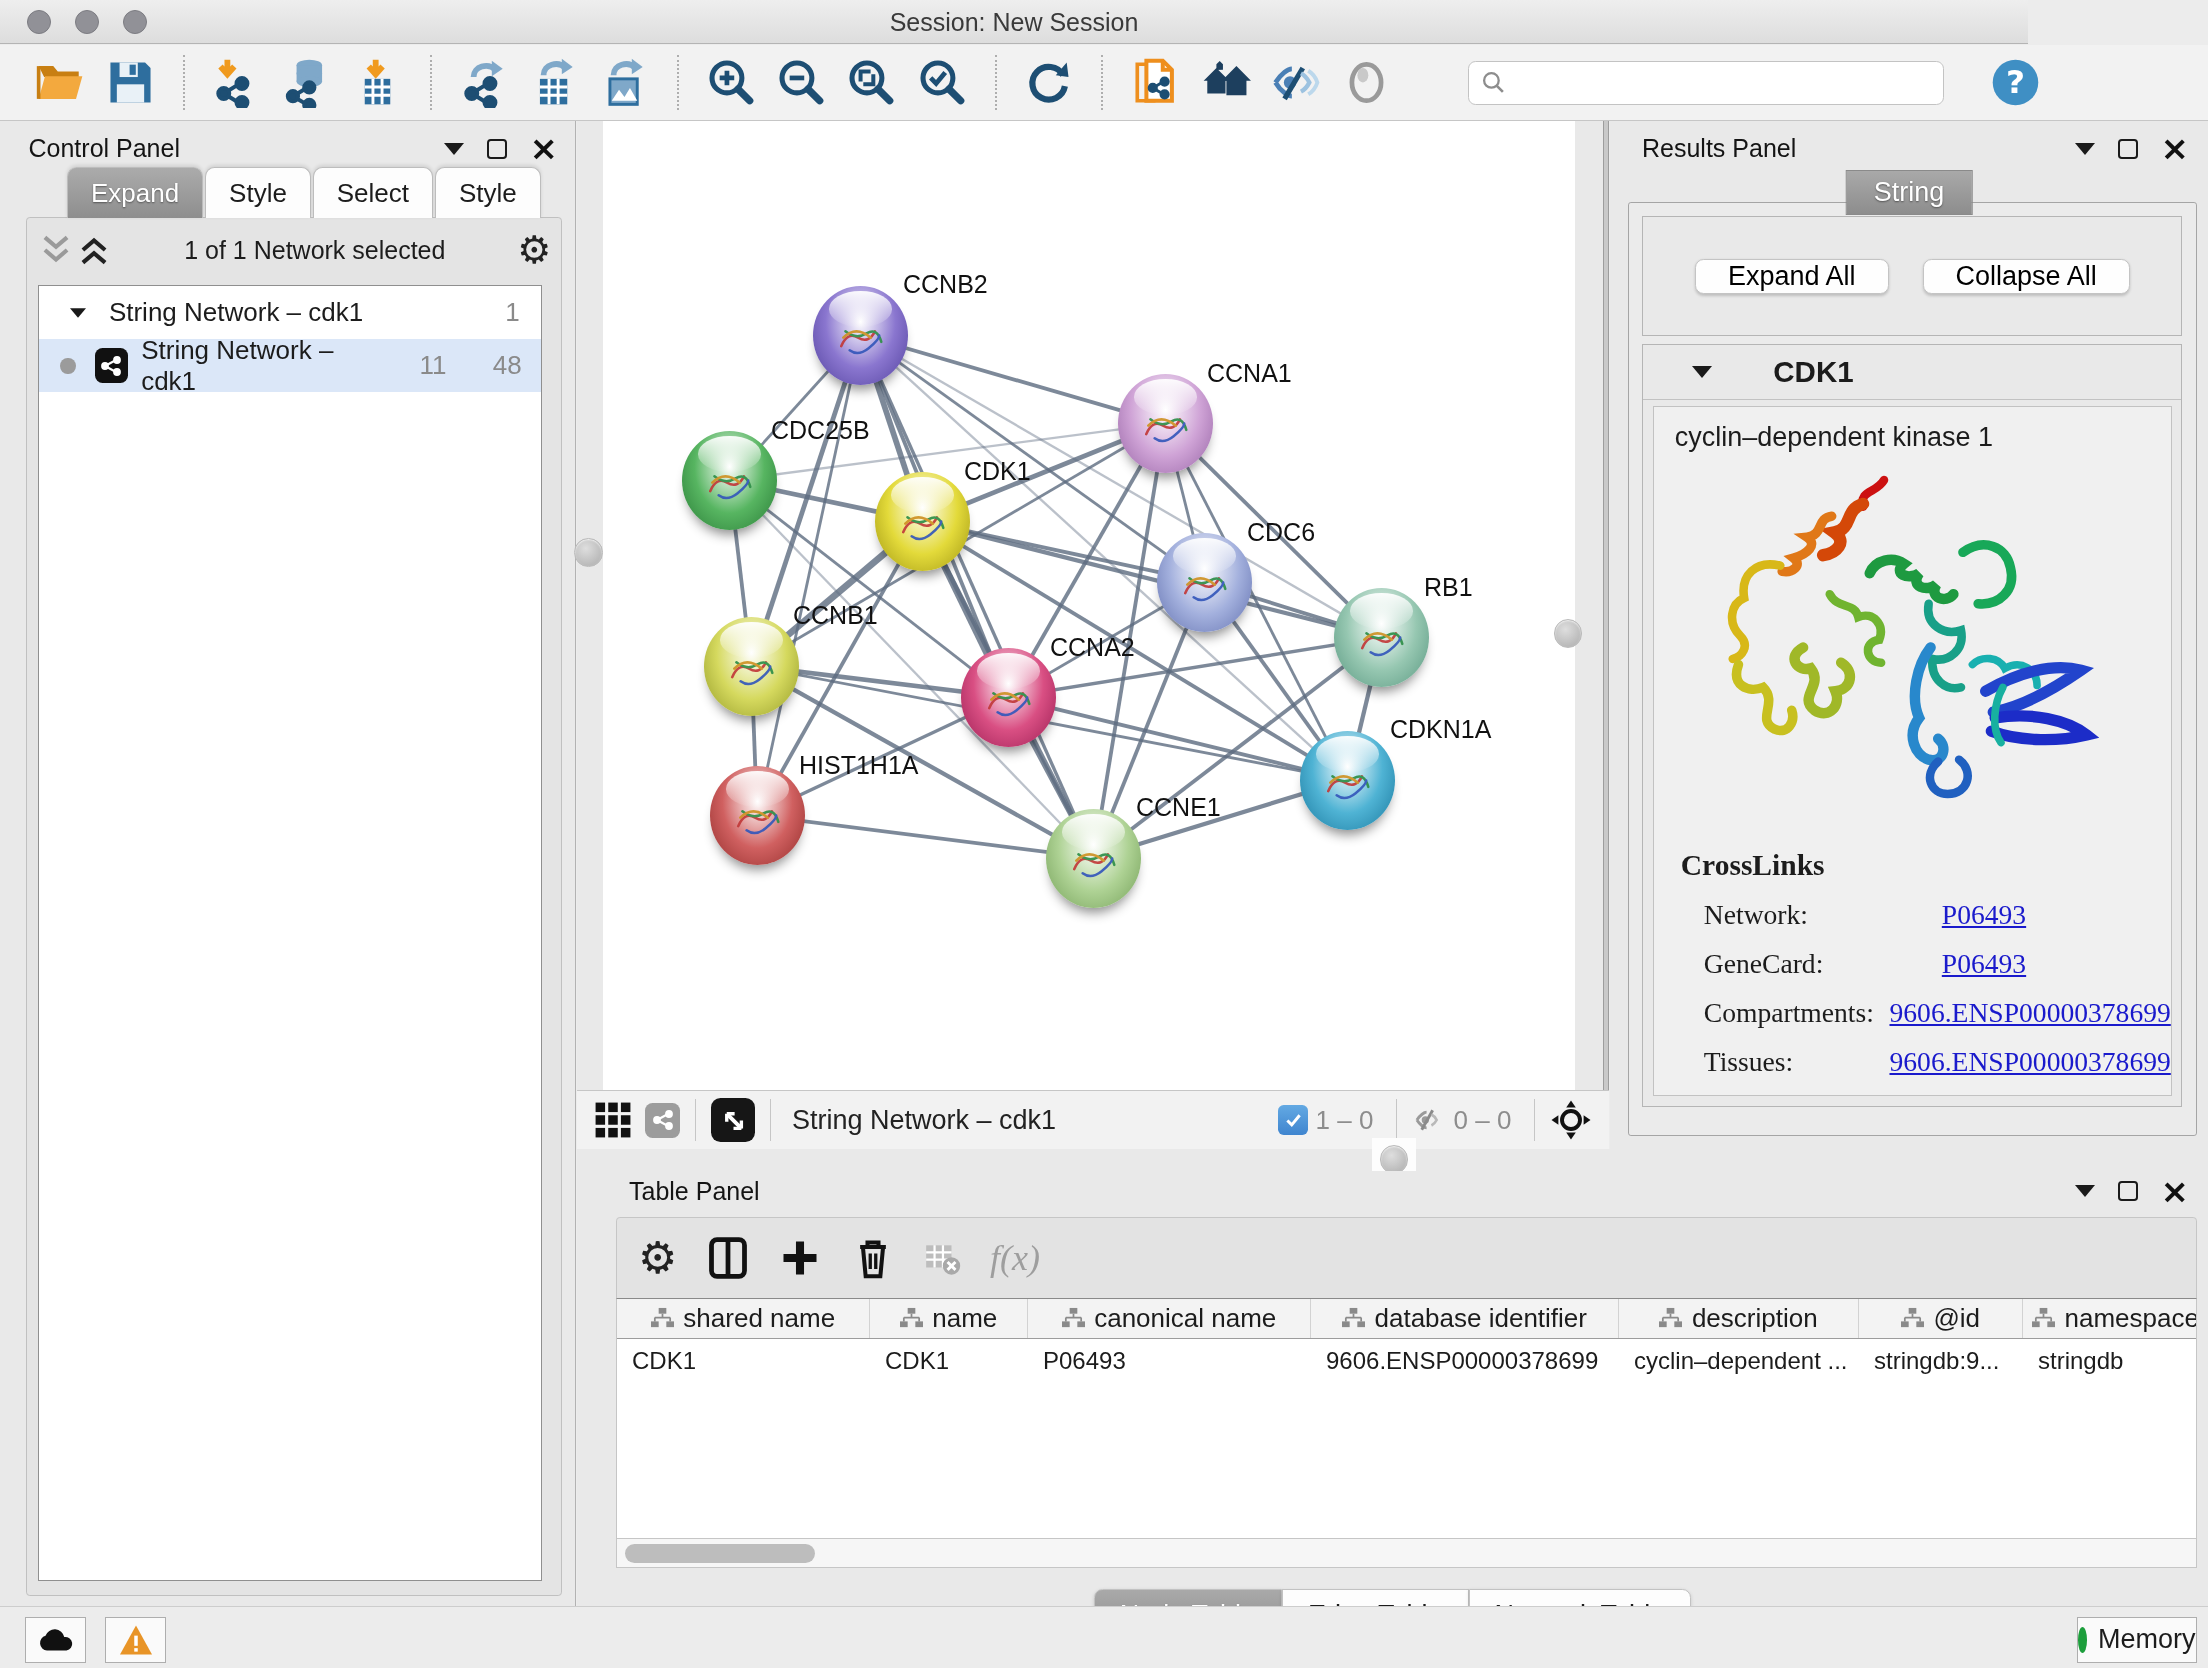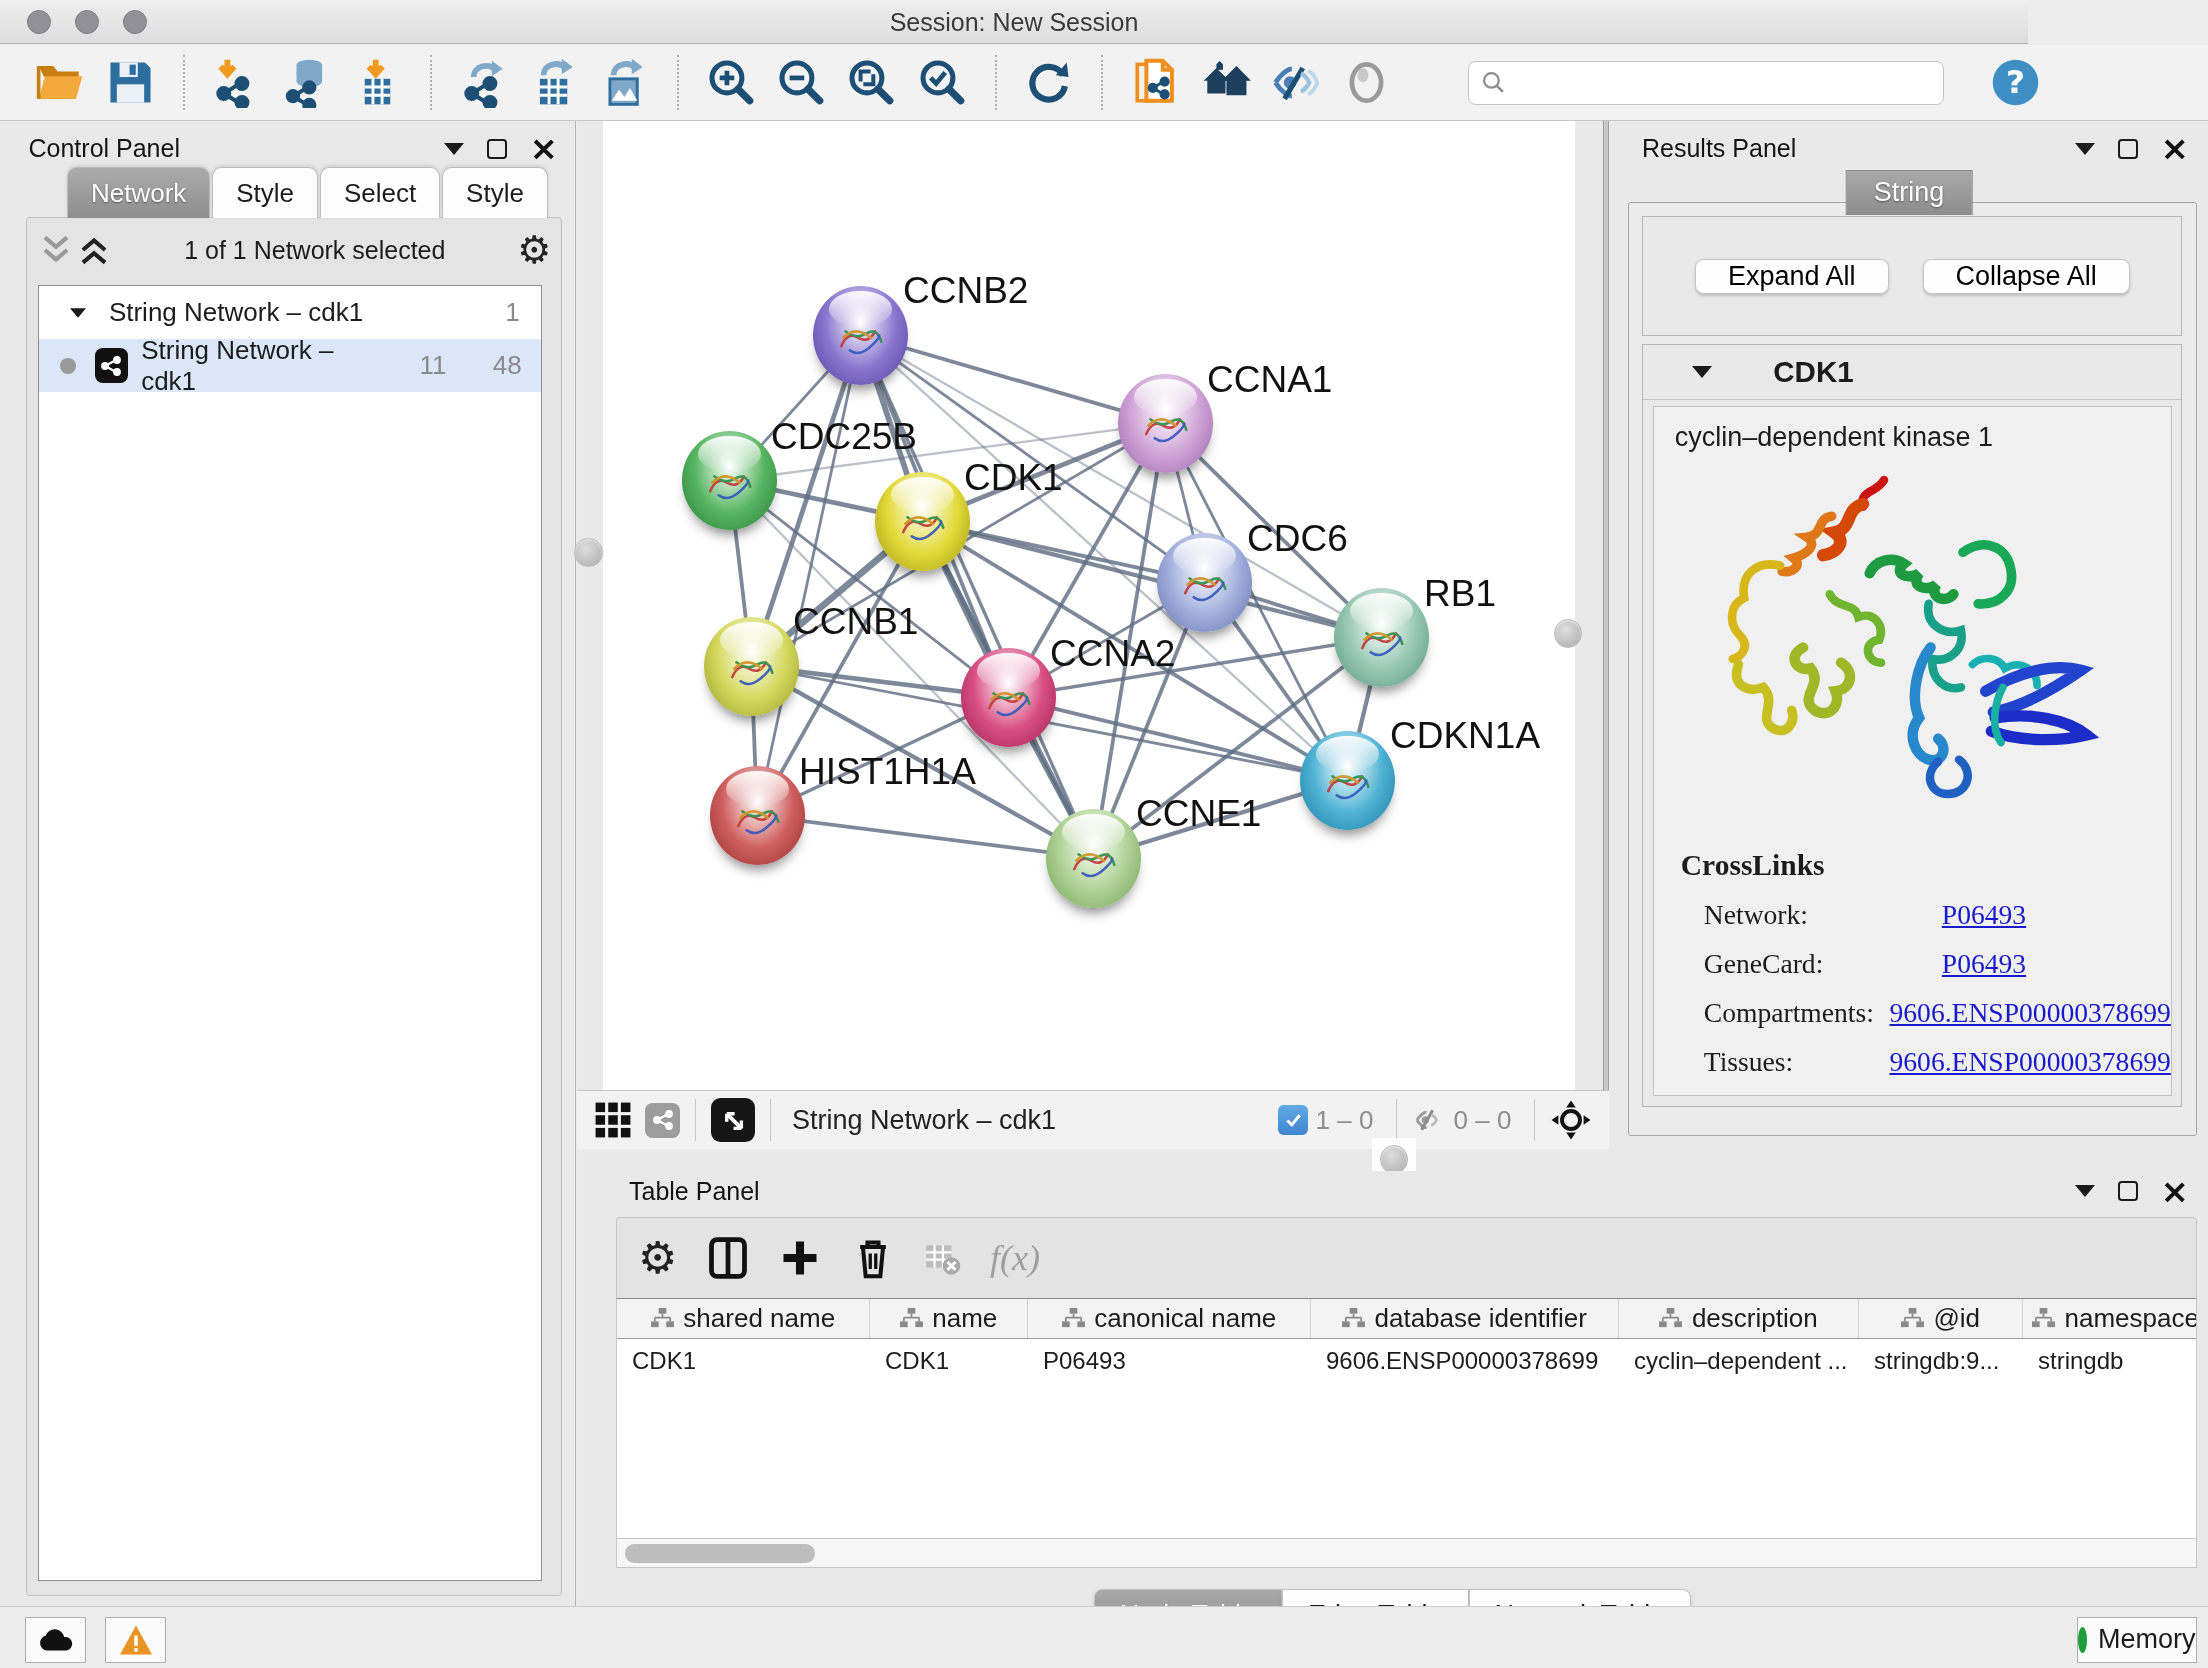--- a/index.html
+++ b/index.html
@@ -47,21 +47,21 @@
   .share-badge svg { width:24px; height:24px; }
   .dot-gray { width:16px; height:16px; border-radius:50%; background:#9b9b9b; margin:0 9.5px 0 21px; }
 
   
   #net-col { position:absolute; left:577px; top:121px; width:1032px; height:1028px; background:#e9e9e9; }
   #net-canvas { position:absolute; left:26px; top:0; width:972px; height:969px; background:#ffffff; }
   #net-canvas svg.edges { position:absolute; left:0; top:0; }
   .net-node { position:absolute; width:95px; height:99px; border-radius:50%; box-shadow:0 9.5px 11.4px -4.8px rgba(0,0,0,0.45); }
   .net-node::before { content:""; position:absolute; left:17%; top:5%; width:66%; height:36%; border-radius:50%; background:linear-gradient(rgba(255,255,255,0.95),rgba(255,255,255,0.04)); }
   .net-node svg { position:absolute; left:14%; top:20%; width:72%; height:64%; }
-  .net-label { position:absolute; font-size:37px; color:#111; white-space:nowrap; }
+  .net-label { position:absolute; font-size:25px; color:#111; white-space:nowrap; }
   #net-divider-r { position:absolute; right:0; top:0; width:5.7px; height:969px; background:#c9c9c9; border-left:1px solid #9d9d9d; border-right:1px solid #9d9d9d; }
   .grip { position:absolute; width:28.5px; height:28.5px; border-radius:50%; background:radial-gradient(circle at 40% 35%, #dedede, #ababab); border:1px solid #bbb; box-shadow:inset 0 1px 1.9px rgba(255,255,255,.8); }
   .grip-holder { position:absolute; width:44px; height:44px; background:#fdfdfd; display:flex; align-items:center; justify-content:center; }
   .grip-holder .grip { position:static; }
 
   
   #net-navbar { position:absolute; left:0; bottom:0; width:1032px; height:59px; background:#f2f2f2; border-top:1px solid #c6c6c6; display:flex; align-items:center; padding:0 17px; }
   #net-navbar .sep { height:42px; border-left:1px solid #c6c6c6; margin:0 15px; }
   #net-navbar .nv-title { font-size:27px; color:#222; margin-left:5.7px; }
   .nav-count { font-size:26px; color:#8d8d8d; margin:0 7.6px; }
@@ -305,21 +305,21 @@
 <div id="control-panel">
   <div id="cp-title" class="panel-title-row">
     <span>Control Panel</span>
     <span class="win-icons">
       <span class="tri-down"></span>
       <span class="maxi"></span>
       <span class="closex">×</span>
     </span>
   </div>
   <div id="cp-tabs">
-      <div class="tab active">Network</div>
+      <div class="tab active">Expand</div>
       <div class="tab">Style</div>
       <div class="tab">Select</div>
       <div class="tab">Style</div>
     </div>
   <div id="cp-box">
     <div id="cp-selrow">
       <svg class="chev" viewBox="0 0 24 24">
           <path d="m5 4 7 6 7-6M5 12l7 6 7-6" stroke="#9a9a9a" stroke-width="2.6" fill="none"></path>
         </svg>
       <svg class="chev" viewBox="0 0 24 24">

